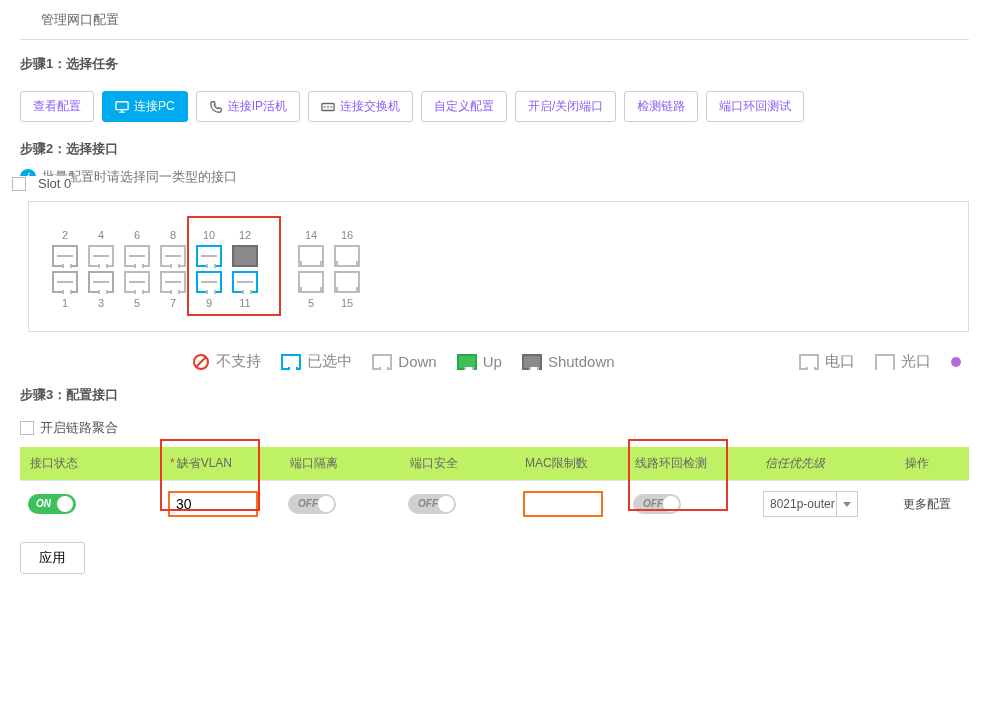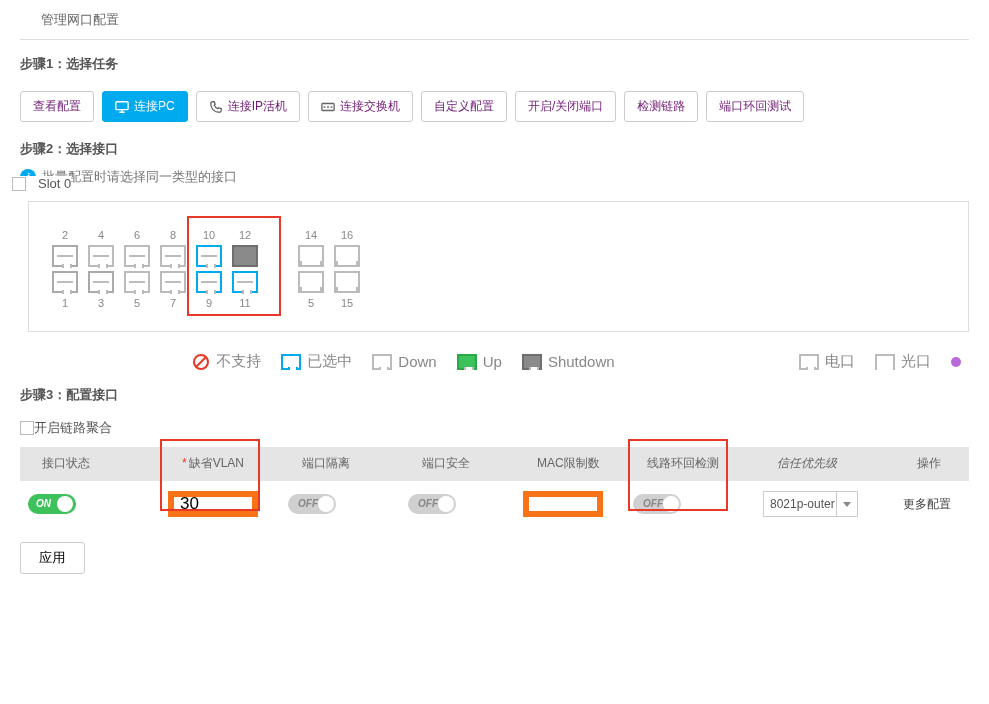--- a/index.html
+++ b/index.html
@@ -7,21 +7,21 @@
 .page { width: 989px; height: 704px; position: relative; padding: 0 20px; }
 
 .tabs { display: flex; border-bottom: 1px solid #ddd; }
 .tab { padding: 10px 20px; cursor: pointer; border: 1px solid transparent; border-bottom: none; }
 .tab.active { color: #009ddb; border: 1px solid #ddd; border-bottom: 1px solid #fff; border-top: 2px solid #009ddb; margin-bottom: -1px; background: #fff; }
 .tab.inactive { color: #666; }
 
 .step { margin-top: 15px; font-weight: bold; color: #555; }
 
 .btn-row { display: flex; gap: 8px; margin-top: 18px; margin-bottom: 18px; }
-.btn { padding: 6px 12px; border: 1px solid #ccc; background: #fff; border-radius: 3px; cursor: pointer; color: #701a75; display: flex; align-items: center; gap: 5px; font-size: 12px; }
+.btn { padding: 6px 12px; border: 1px solid #ccc; background: #fff; border-radius: 3px; cursor: pointer; color: #8b5cf6; display: flex; align-items: center; gap: 5px; font-size: 12px; }
 .btn.primary { background: #00aaee; color: #fff; border-color: #00aaee; }
 .btn svg { width: 14px; height: 14px; }
 
 .info-row { display: flex; align-items: center; gap: 6px; margin: 10px 0 15px 0; color: #777; }
 .info-icon { width: 16px; height: 16px; border-radius: 50%; background: #00aaee; color: #fff; display: flex; align-items: center; justify-content: center; font-size: 11px; font-style: italic; font-weight: bold; }
 
 .slot-box { border: 1px solid #ddd; margin-left: 8px; padding: 25px 20px 20px 20px; position: relative; }
 .slot-chk { position: absolute; left: -8px; top: -25px; display: flex; align-items: center; gap: 12px; background: #fff; }
 .chk { width: 14px; height: 14px; border: 1px solid #bbb; display: inline-block; }
 
@@ -46,36 +46,36 @@
 .legend-item { display: flex; align-items: center; gap: 6px; }
 .lg-port { width: 20px; height: 16px; border: 2px solid #bbb; position: relative; }
 .lg-port::after { content: ""; position: absolute; left: 5px; bottom: -2px; width: 6px; height: 3px; background: #fff; border-left: 2px solid #bbb; border-right: 2px solid #bbb; }
 .lg-port.sel { border-color: #00aaee; }
 .lg-port.sel::after { border-color: #00aaee; }
 .lg-port.up { background: #3dc15b; border-color: #2aa847; }
 .lg-port.shut { background: #8a8a8a; border-color: #6e6e6e; }
 .lg-port.noicon::after { display: none; }
 .legend-dot { width: 10px; height: 10px; border-radius: 50%; background: #b96ad9; margin-left: auto; }
 
-.chk-row { display: flex; align-items: center; margin: 15px 0 10px 0; }
+.chk-row { display: flex; align-items: center; gap: 6px; margin: 15px 0 10px 0; }
 
 .config-table { width: 100%; border-collapse: collapse; }
-.config-table th { background: #e5e5e5; text-align: left; padding: 8px 22px; font-weight: normal; color: #666; border: 1px solid #e5e5e5; border-left: none; border-right: none; border-top: none; font-size: 12px; }
+.config-table th { background: #bef264; text-align: left; padding: 8px 10px; font-weight: normal; color: #666; border: 1px solid #e5e5e5; border-left: none; border-right: none; border-top: none; font-size: 12px; }
 .config-table td { padding: 10px 8px; vertical-align: middle; }
 .config-table th .req { color: #e73828; margin-right: 2px; }
 
 .toggle { width: 48px; height: 20px; border-radius: 10px; display: inline-flex; align-items: center; position: relative; font-size: 10px; font-weight: bold; color: #fff; }
 .toggle.on { background: #3dc15b; justify-content: flex-end; padding-right: 3px; }
 .toggle.on::before { content: "ON"; position: absolute; left: 8px; font-style: italic; }
 .toggle.on::after { content: ""; width: 16px; height: 16px; background: #fff; border-radius: 50%; }
 .toggle.off { background: #d0d0d0; justify-content: flex-start; padding-left: 3px; }
 .toggle.off::after { content: "OFF"; position: absolute; left: 10px; color: #888; font-style: italic; }
 .toggle.off::before { content: ""; width: 16px; height: 16px; background: #fff; border-radius: 50%; order: 2; margin-left: auto; margin-right: 2px; }
 
-.text-input { width: 90px; height: 26px; border: 6px solid #f97316; padding: 0 6px; font-size: 17px; }
+.text-input { width: 90px; height: 26px; border: 2px solid #f97316; padding: 0 6px; font-size: 14px; }
 .select { width: 95px; height: 26px; border: 1px solid #ccc; padding: 0 6px; font-size: 12px; display: inline-flex; align-items: center; position: relative; }
 .select::after { content: ""; position: absolute; right: 0; top: 0; bottom: 0; width: 20px; border-left: 1px solid #ccc; }
 .select .caret { position: absolute; right: 6px; top: 10px; border-left: 4px solid transparent; border-right: 4px solid transparent; border-top: 5px solid #888; }
 
 .link { color: #404040; cursor: pointer; font-size: 12px; }
 
 .apply-btn { margin-top: 15px; padding: 6px 18px; border: 1px solid #ccc; background: #fff; border-radius: 3px; cursor: pointer; }
 
 </style>
 </head>

